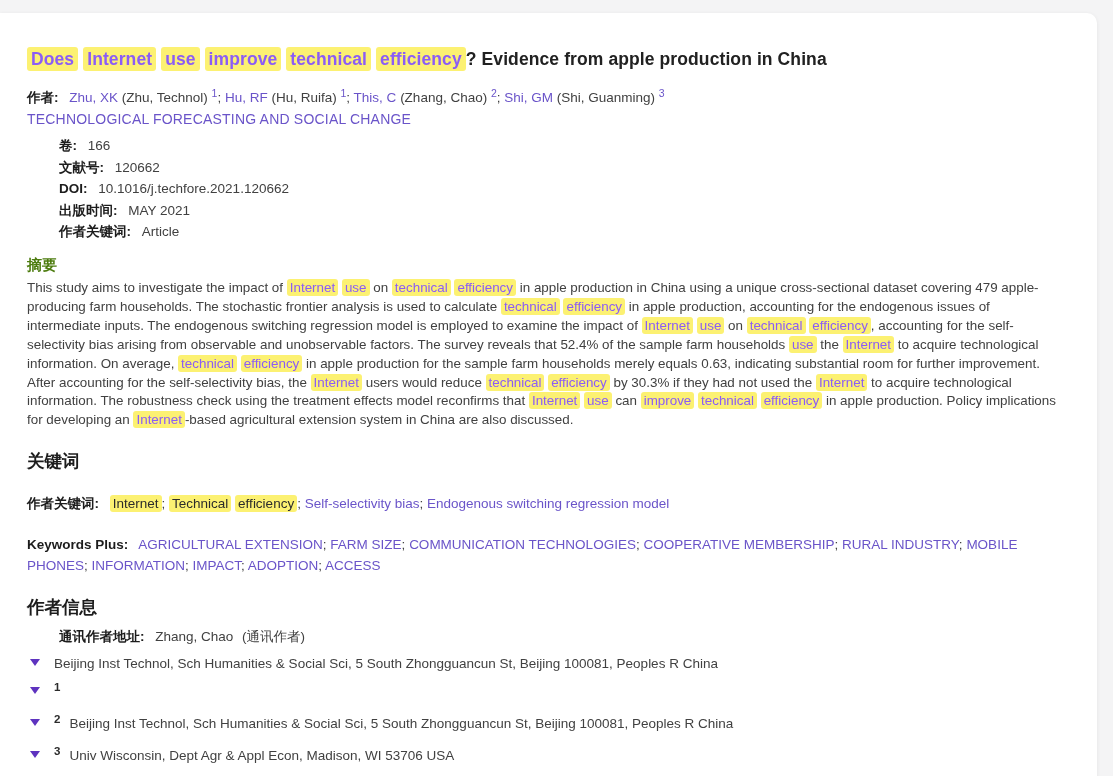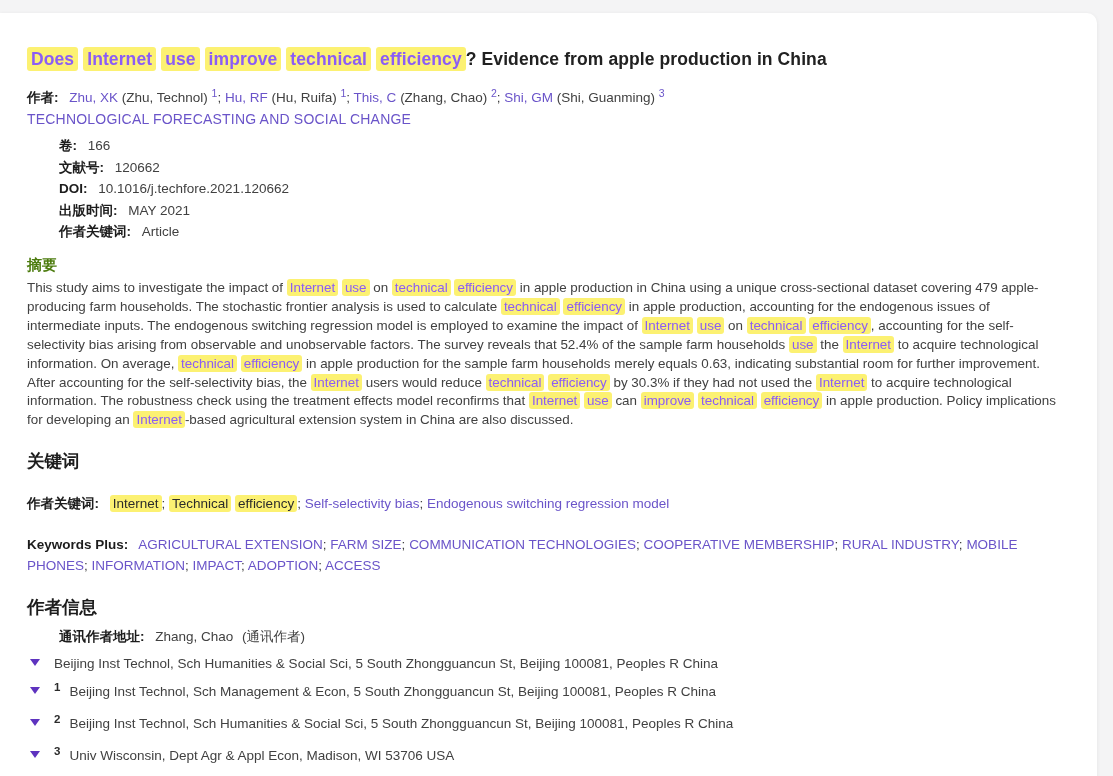--- a/index.html
+++ b/index.html
@@ -118,21 +118,20 @@
       <span style="margin-left:5px;">(通讯作者)</span>
     </div>
     <div class="addr-row">
       <span class="tri"></span>
       <span class="addr-text">Beijing Inst Technol, Sch Humanities &amp; Social Sci, 5 South Zhongguancun St, Beijing 100081, Peoples R China</span>
     </div>
 
     <div class="addr-row">
       <span class="tri"></span>
       <span class="addr-num">1</span>
-      <span class="addr-text">Beijing Inst Technol, Sch Management &amp; Econ, 5 South Zhongguancun St, Beijing 100081, Peoples R China</span>
     </div>
     <div class="addr-row addr-gap">
       <span class="tri"></span>
       <span class="addr-num">2</span>
       <span class="addr-text">Beijing Inst Technol, Sch Humanities &amp; Social Sci, 5 South Zhongguancun St, Beijing 100081, Peoples R China</span>
     </div>
     <div class="addr-row addr-gap">
       <span class="tri"></span>
       <span class="addr-num">3</span>
       <span class="addr-text">Univ Wisconsin, Dept Agr &amp; Appl Econ, Madison, WI 53706 USA</span>

